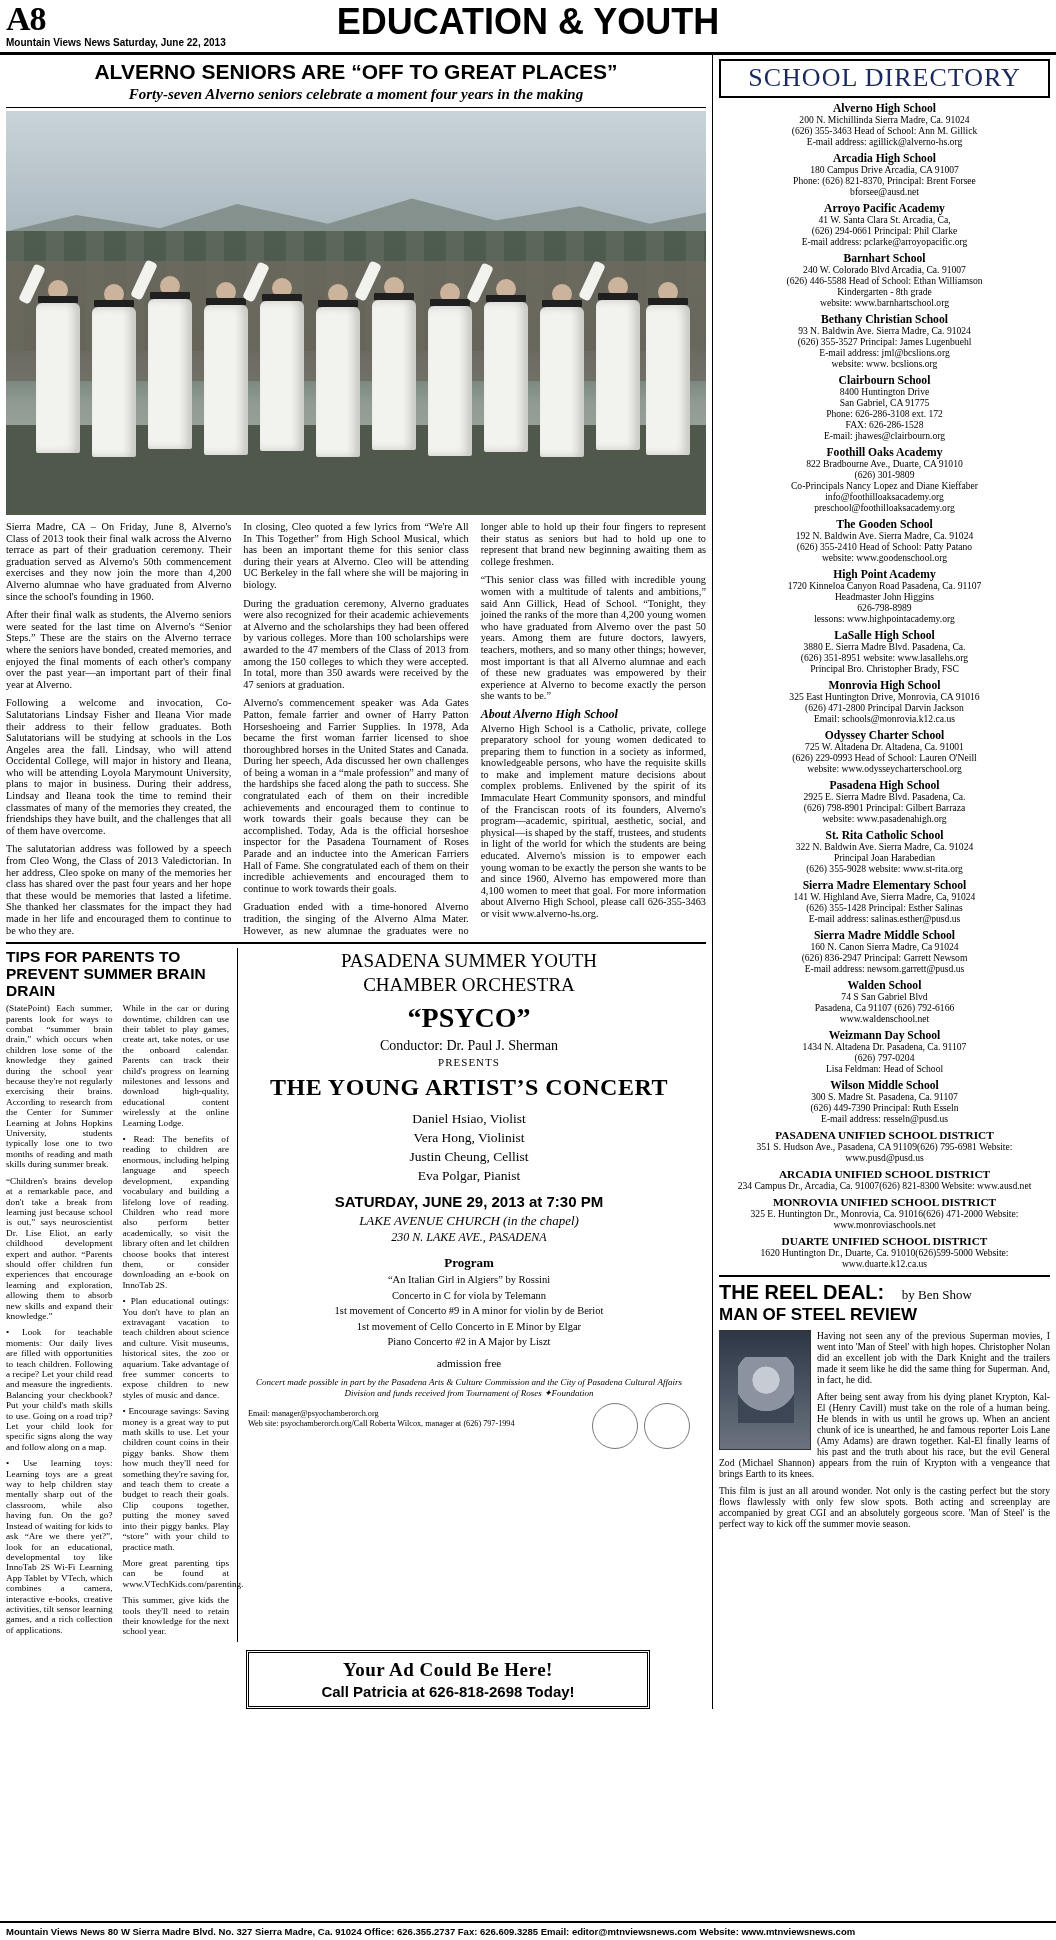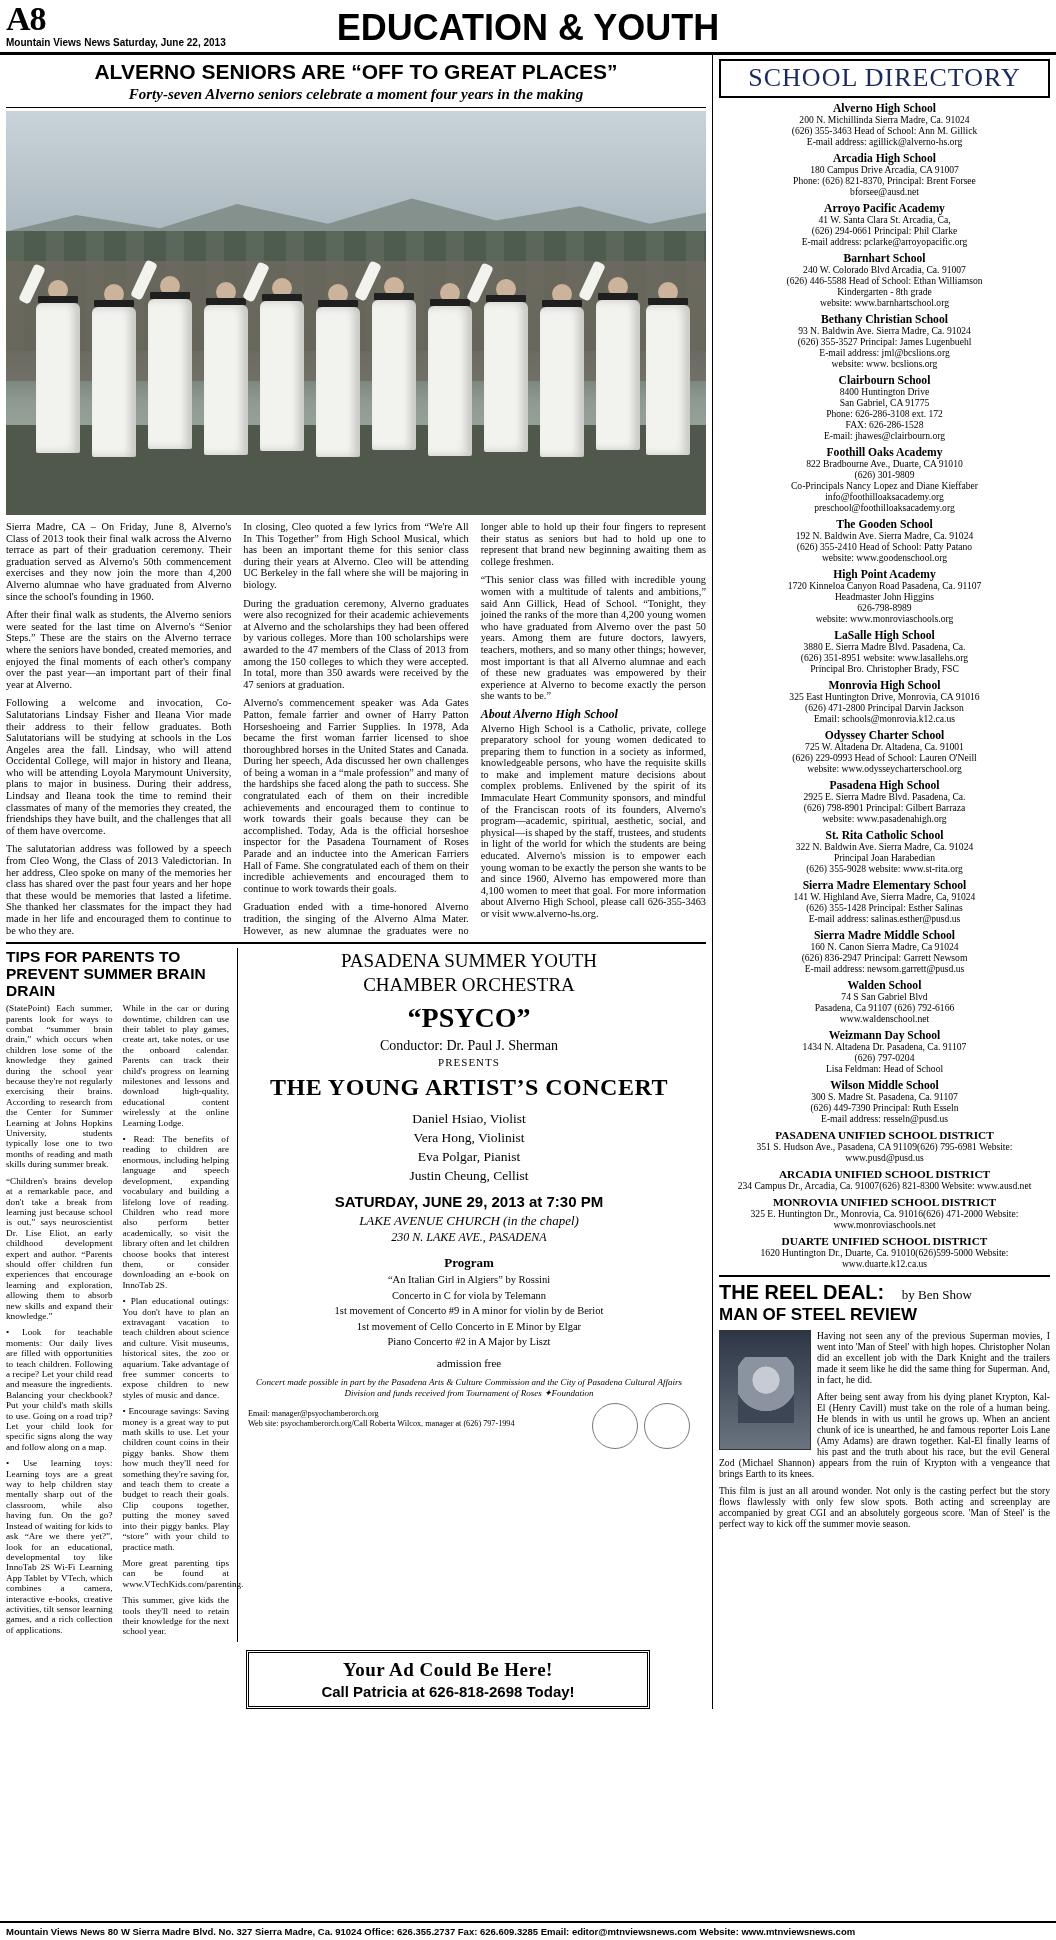--- a/index.html
+++ b/index.html
@@ -6,21 +6,21 @@
   html, body { margin:0; padding:0; background:#fff; }
   body {
     width:1056px; height:1940px;
     font-family:"Liberation Serif", serif;
     color:#000;
     position:relative;
     overflow:hidden;
   }
   
   .masthead {
-    display:flex; align-items:flex-end;
+    display:flex; align-items:flex-start;
     border-bottom:3px solid #000;
     padding:2px 6px 4px 6px;
   }
   .mast-left { width:300px; }
   .mast-A8 {
     font-family:"Liberation Serif", serif;
     font-weight:bold; font-size:34px; line-height:34px;
     letter-spacing:-1px;
   }
   .mast-sub { font-family:"Liberation Sans", sans-serif; font-size:10px; font-weight:bold; margin-top:1px; }
@@ -281,22 +281,22 @@
 
       <div class="concert">
         <div class="ttl">PASADENA SUMMER YOUTH</div>
         <div class="ttl">CHAMBER ORCHESTRA</div>
         <div class="psyco">“PSYCO”</div>
         <div class="cond">Conductor: Dr. Paul J. Sherman</div>
         <div class="presents">PRESENTS</div>
         <div class="banner">THE YOUNG ARTIST’S CONCERT</div>
         <div class="perf">Daniel Hsiao, Violist</div>
         <div class="perf">Vera Hong, Violinist</div>
+        <div class="perf">Justin Cheung, Cellist</div>
         <div class="perf">Eva Polgar, Pianist</div>
-        <div class="perf">Justin Cheung, Cellist</div>
         <div class="when">SATURDAY, JUNE 29, 2013 at 7:30 PM</div>
         <div class="where">LAKE AVENUE CHURCH  (in the chapel)</div>
         <div class="addr">230 N. LAKE AVE., PASADENA</div>
         <div class="prog-h">Program</div>
         <div class="prog">“An Italian Girl in Algiers” by Rossini</div>
         <div class="prog">Concerto in C for viola by Telemann</div>
         <div class="prog">1st movement of Concerto #9 in A minor for violin by de Beriot</div>
         <div class="prog">1st movement of Cello Concerto in E Minor by Elgar</div>
         <div class="prog">Piano Concerto #2  in A Major by Liszt</div>
         <div class="free">admission free</div>
@@ -374,21 +374,21 @@
           <span class="nm">The Gooden School</span>
           <span class="ln">192 N. Baldwin Ave.  Sierra Madre, Ca. 91024</span>
           <span class="ln">(626) 355-2410 Head of School: Patty Patano</span>
           <span class="ln">website: www.goodenschool.org</span>
         </div>
         <div class="school">
           <span class="nm">High Point Academy</span>
           <span class="ln">1720 Kinneloa Canyon Road  Pasadena, Ca.  91107</span>
           <span class="ln">Headmaster John Higgins</span>
           <span class="ln">626-798-8989</span>
-          <span class="ln">website:  www.monroviaschools.org</span>
+          <span class="ln">lessons:  www.highpointacademy.org</span>
         </div>
         <div class="school">
           <span class="nm">LaSalle High School</span>
           <span class="ln">3880 E. Sierra Madre Blvd.  Pasadena, Ca.</span>
           <span class="ln">(626) 351-8951  website: www.lasallehs.org</span>
           <span class="ln">Principal Bro. Christopher Brady, FSC</span>
         </div>
         <div class="school">
           <span class="nm">Monrovia High School</span>
           <span class="ln">325 East Huntington Drive, Monrovia, CA 91016</span>

